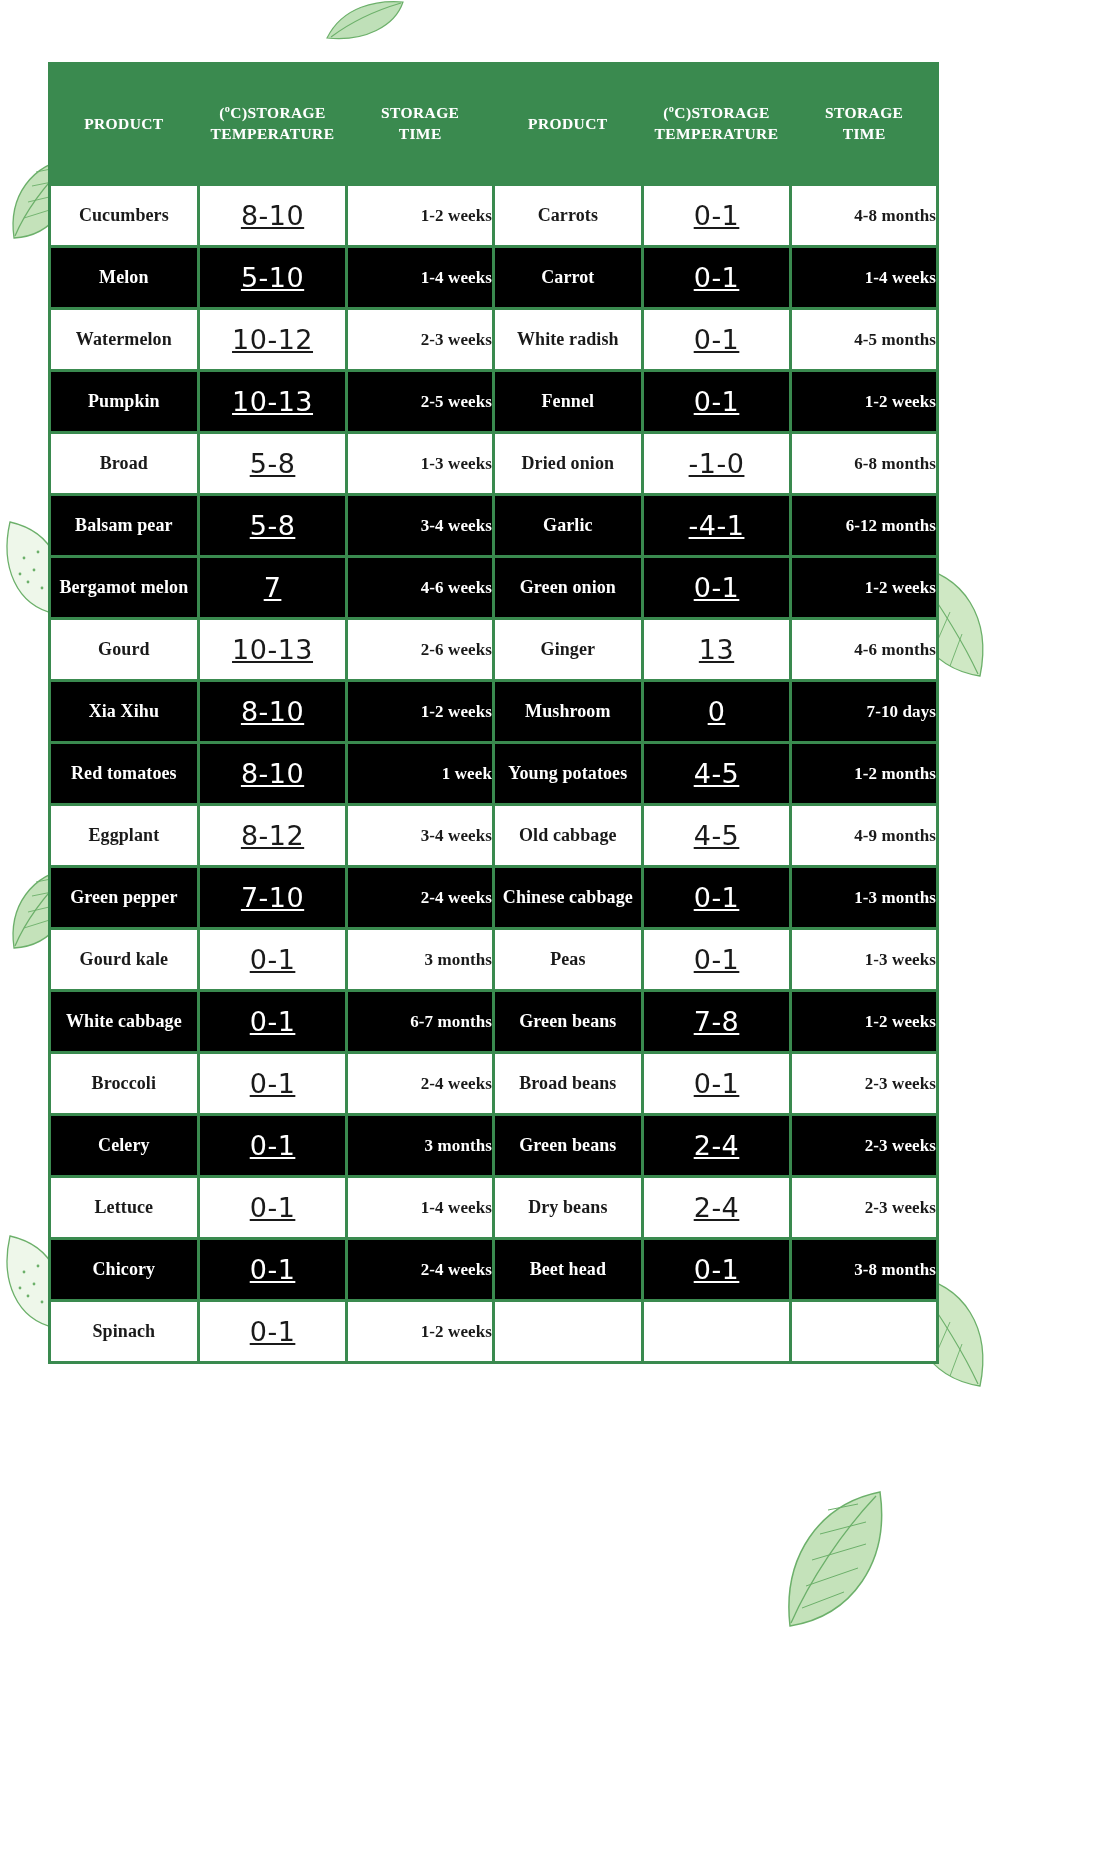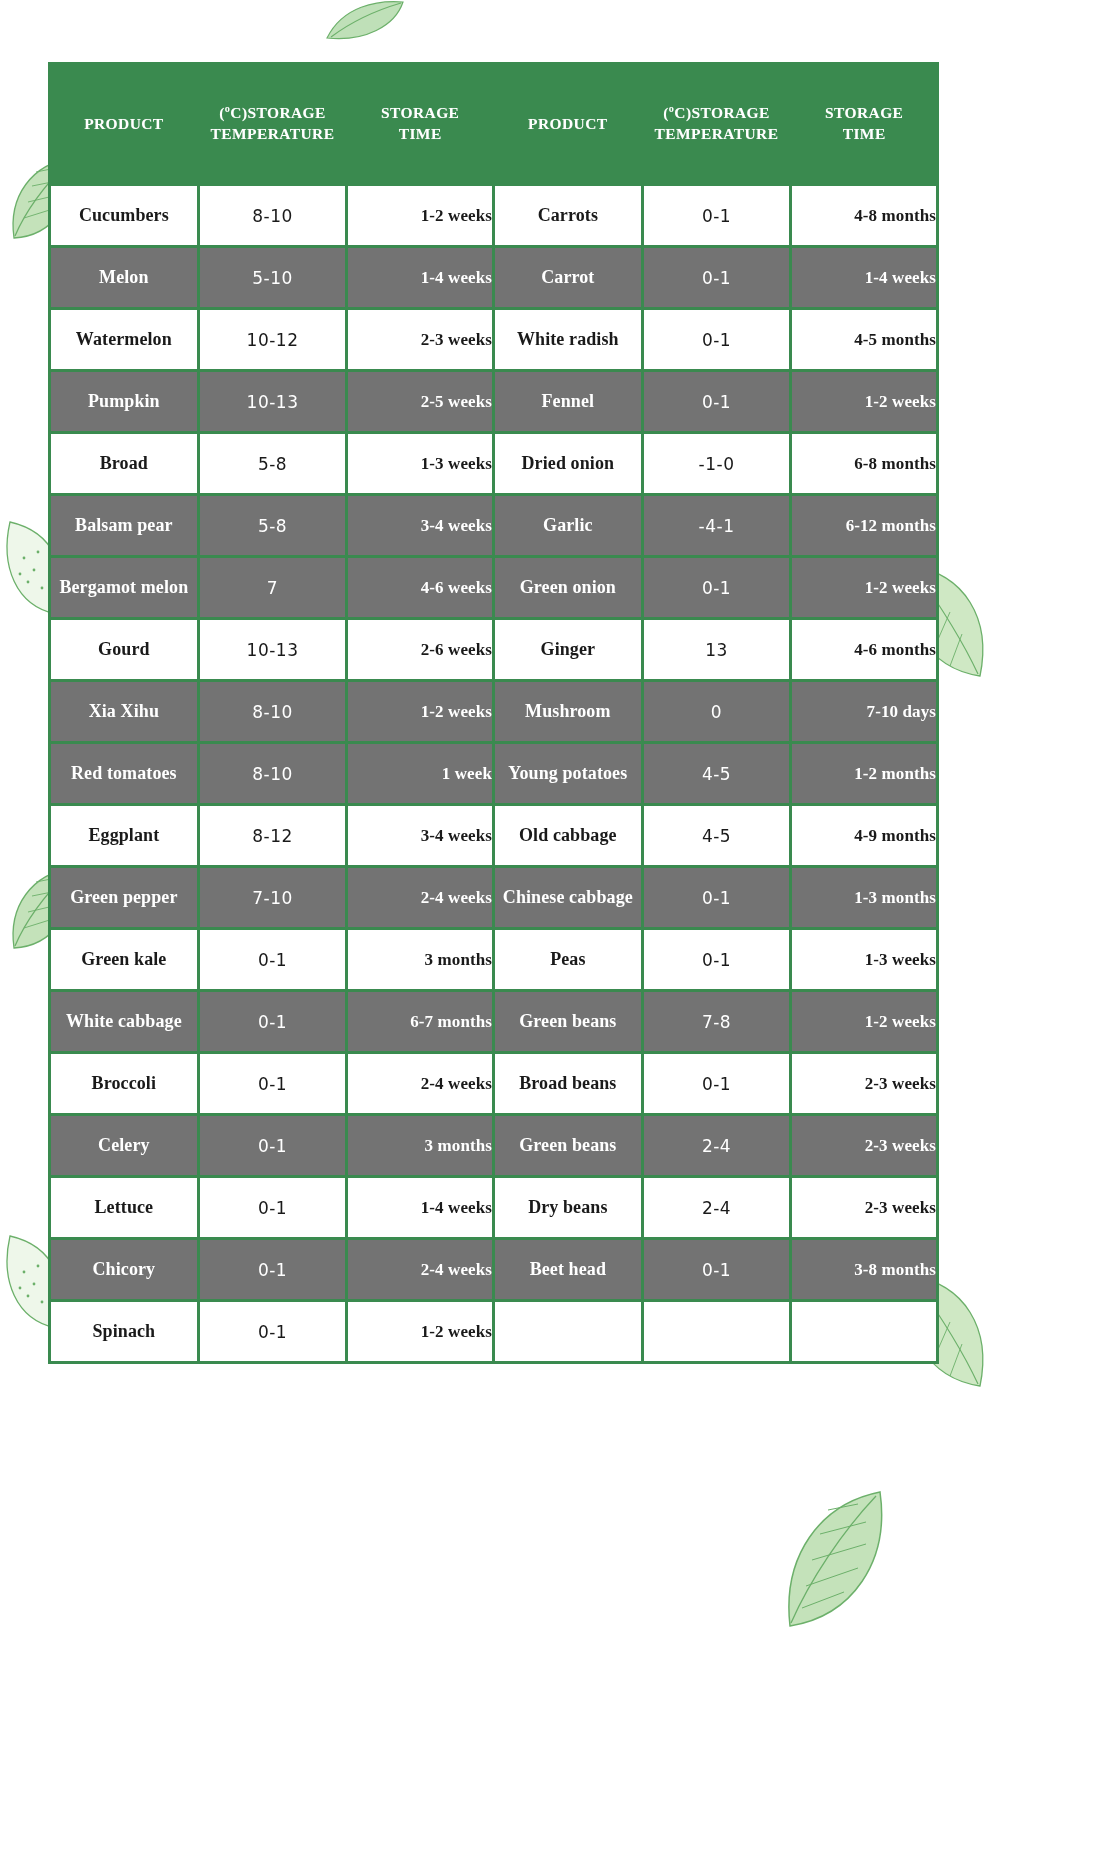--- a/index.html
+++ b/index.html
@@ -23,29 +23,30 @@
   col.c-time{width:138px;}
   th.head{
     background:#3a8a4f;color:#ffffff;height:118px;
     font-family:"Liberation Serif", serif;font-weight:bold;
     font-size:15.5px;letter-spacing:.4px;line-height:1.35;
     text-align:center;vertical-align:middle;
     text-shadow:0 0 1px rgba(255,255,255,.25);
   }
   td.cell{height:59px;text-align:center;vertical-align:middle;}
   tr.w td.cell{background:#ffffff;color:#1a1a1a;}
-  tr.g td.cell{background:#737373;color:#ffffff;}
+  tr.g td.cell{background:#000000;color:#ffffff;}
   td.prod,td.time{
     font-family:"Liberation Serif", serif;font-weight:bold;font-size:18px;
     letter-spacing:.1px;
   }
   td.time{font-size:17px;text-align:right;}
   td.temp{
-    font-family:"DejaVu Sans", sans-serif;font-weight:400;font-size:17px;
+    font-family:"DejaVu Sans", sans-serif;font-weight:400;font-size:27px;
     letter-spacing:.5px;
+    text-decoration:underline;
   }
   td.blank{background:#ffffff;}
 </style>
 </head>
 <body>
 
 <svg class="leaf" style="left:325px;top:0px;width:80px;height:42px;" viewBox="0 0 80 42">
   <path d="M2 38 C18 6 52 0 78 2 C70 26 40 42 2 38 Z" fill="#bfe0b8" stroke="#6cb06a" stroke-width="1.2"></path>
   <path d="M6 37 C26 22 52 10 76 3" stroke="#6cb06a" stroke-width="1.1" fill="none"></path>
 </svg>
@@ -227,21 +228,21 @@
         </tr>
         <tr class="g">
           <td class="cell prod">Green pepper</td>
           <td class="cell temp">7-10</td>
           <td class="cell time">2-4 weeks</td>
           <td class="cell prod">Chinese cabbage</td>
           <td class="cell temp">0-1</td>
           <td class="cell time">1-3 months</td>
         </tr>
         <tr class="w">
-          <td class="cell prod">Green kale</td>
+          <td class="cell prod">Gourd kale</td>
           <td class="cell temp">0-1</td>
           <td class="cell time">3 months</td>
           <td class="cell prod">Peas</td>
           <td class="cell temp">0-1</td>
           <td class="cell time">1-3 weeks</td>
         </tr>
         <tr class="g">
           <td class="cell prod">White cabbage</td>
           <td class="cell temp">0-1</td>
           <td class="cell time">6-7 months</td>

